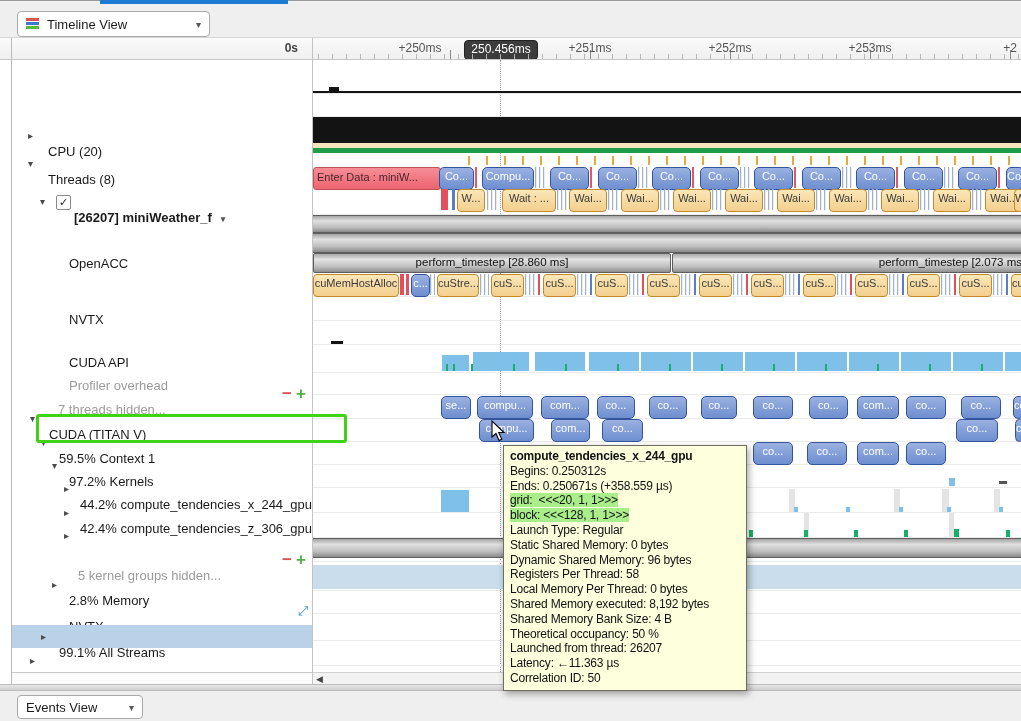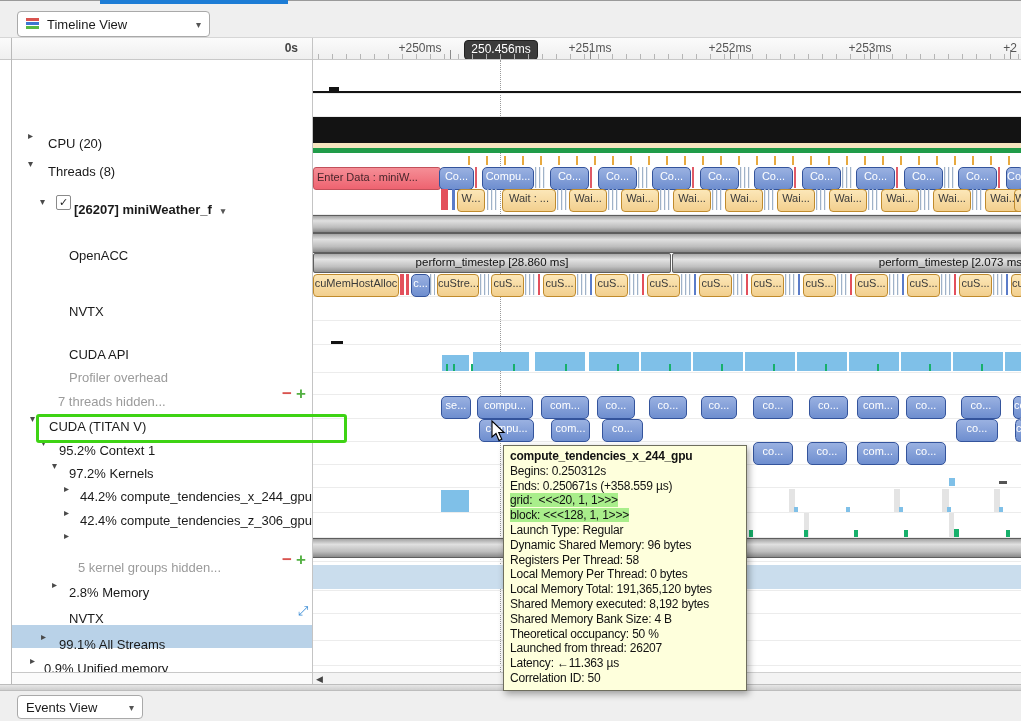--- a/index.html
+++ b/index.html
@@ -34,21 +34,21 @@
   .vline-mid{left:312px;top:38px;width:1px;height:646px;background:#c4c4c4;}
   .tree-panel{left:12px;top:60px;width:300px;height:612px;background:#fff;overflow:hidden;}
   .timeline{left:313px;top:60px;width:708px;height:612px;background:#fff;overflow:hidden;}
 
   .tree-row{position:absolute;left:0;width:300px;height:23px;line-height:23px;font-size:13px;color:#1a1a1a;white-space:nowrap;}
   .tree-row.gray{color:#9b9b9b;}
   .tree-row.hl{background:#b9d2e8;}
   .tri{position:absolute;top:0;font-size:10px;color:#4a4a4a;}
   .cb{position:absolute;top:5px;width:13px;height:13px;border:1px solid #8a8a8a;border-radius:2px;background:#fff;
     font-size:11px;line-height:12px;text-align:center;color:#222;}
-  .tlabel{position:absolute;top:8px;}
+  .tlabel{position:absolute;top:16px;}
   .tailchev{color:#555;font-size:9px;margin-left:9px;}
   .mi{position:absolute;left:270px;top:0;color:#d9534f;font-weight:bold;font-size:17px;}
   .pl{position:absolute;left:284px;top:0;color:#53b043;font-weight:bold;font-size:17px;}
   .expand{position:absolute;left:286px;top:0;color:#3f8fd6;font-size:13px;}
 
   
   .sep{position:absolute;left:0;width:708px;height:1px;background:#ececec;}
   .playhead{position:absolute;left:187px;top:0;width:0;height:612px;border-left:1px dotted #9a9a9a;}
   .blk{position:absolute;overflow:hidden;white-space:nowrap;}
   .b-red{background:linear-gradient(#f58e96,#ee6370);border:1px solid #c2505a;border-radius:3px;
@@ -213,21 +213,21 @@
         <span class="tlabel" style="left: 46px;">7 threads hidden...</span>
         <span class="mi">−</span>
         <span class="pl">+</span>
       </div>
       <div class="tree-row" style="top: 347px;">
         <span class="tri" style="left: 18px;">▾</span>
         <span class="tlabel" style="left: 37px;">CUDA (TITAN V)</span>
       </div>
       <div class="tree-row" style="top: 371px;">
         <span class="tri" style="left: 29px;">▾</span>
-        <span class="tlabel" style="left: 47px;">95.2% Context 1</span>
+        <span class="tlabel" style="left: 47px;">59.5% Context 1</span>
       </div>
       <div class="tree-row" style="top: 394px;">
         <span class="tri" style="left: 40px;">▾</span>
         <span class="tlabel" style="left: 57px;">97.2% Kernels</span>
       </div>
       <div class="tree-row" style="top: 417px;">
         <span class="tri" style="left: 52px;">▸</span>
         <span class="tlabel" style="left: 68px;">44.2% compute_tendencies_x_244_gpu</span>
       </div>
       <div class="tree-row" style="top: 441px;">
@@ -489,24 +489,24 @@
   </svg>
 
   <div class="abs tooltip">
     <div class="tt-title">compute_tendencies_x_244_gpu</div>
     <div id="tt-body">
         <div class="ttl">Begins: 0.250312s</div>
         <div class="ttl">Ends: 0.250671s (+358.559 µs)</div>
         <div class="ttl"><span class="hl">grid:  &lt;&lt;&lt;20, 1, 1&gt;&gt;&gt;</span></div>
         <div class="ttl"><span class="hl">block: &lt;&lt;&lt;128, 1, 1&gt;&gt;&gt;</span></div>
         <div class="ttl">Launch Type: Regular</div>
+        <div class="ttl">Static Shared Memory: 0 bytes</div>
         <div class="ttl">Dynamic Shared Memory: 96 bytes</div>
         <div class="ttl">Registers Per Thread: 58</div>
         <div class="ttl">Local Memory Per Thread: 0 bytes</div>
-        <div class="ttl">Local Memory Total: 191,365,120 bytes</div>
         <div class="ttl">Shared Memory executed: 8,192 bytes</div>
         <div class="ttl">Shared Memory Bank Size: 4 B</div>
         <div class="ttl">Theoretical occupancy: 50 %</div>
         <div class="ttl">Launched from thread: 26207</div>
         <div class="ttl">Latency: ←11.363 µs</div>
         <div class="ttl">Correlation ID: 50</div>
       </div>
   </div>
 
   <div class="abs tree-bottom"></div>

